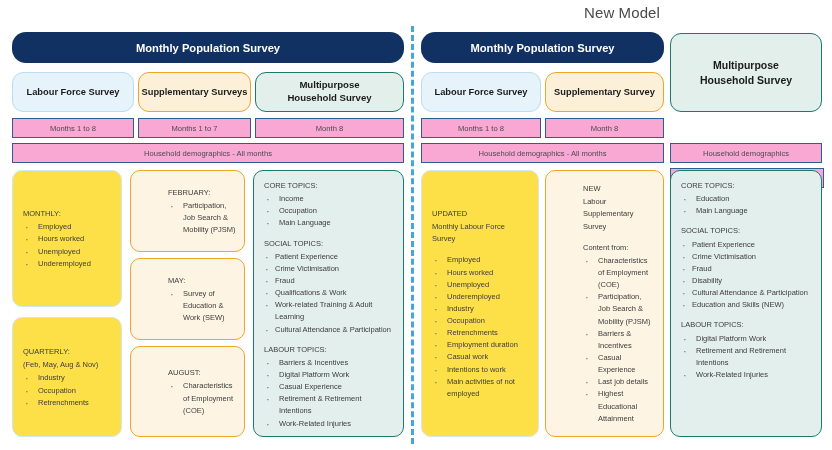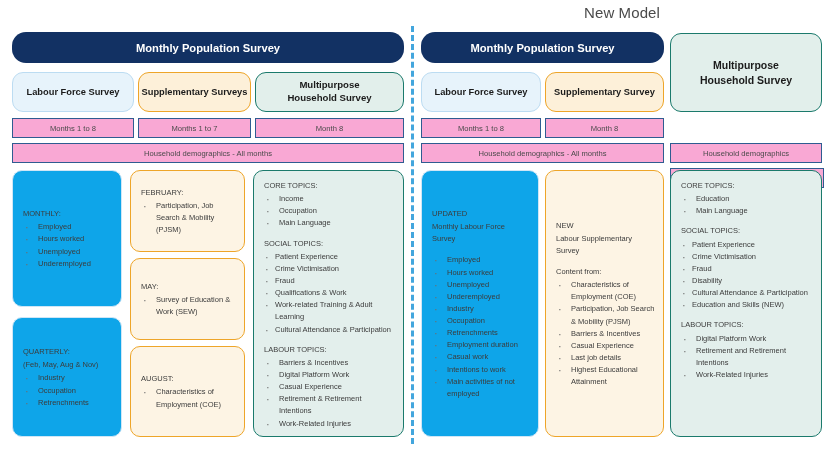--- a/index.html
+++ b/index.html
@@ -71,22 +71,22 @@
   
   .content {
     position: absolute;
     border-radius: 10px;
     padding: 9px 8px 8px 10px;
     font-size: 7.5px;
     line-height: 1.62;
     color: #3c3c3c;
     overflow: hidden;
   }
-  .c-blue  { background: #0ea5e9; border: 1.4px solid #cfe6f6; }
-  .c-orange{ background: #fdf4e4; border: 1.8px solid #eea529; }
+  .c-blue  { background: #fde047; border: 1.4px solid #cfe6f6; }
+  .c-orange{ background: #fdf4e4; border: 1.8px solid #eea529; padding-left: 37px; }
   .c-green { background: #e3efec; border: 1.6px solid #1b7a6c; }
 
   .content .vcenter { display:flex; flex-direction:column; justify-content:center; height:100%; }
 
   .sect-head { margin: 0 0 1px 0; }
   .sect-gap { height: 8px; }
   ul.items { list-style: none; margin: 0; padding: 0; }
   ul.items li {
     position: relative;
     padding-left: 15px;

